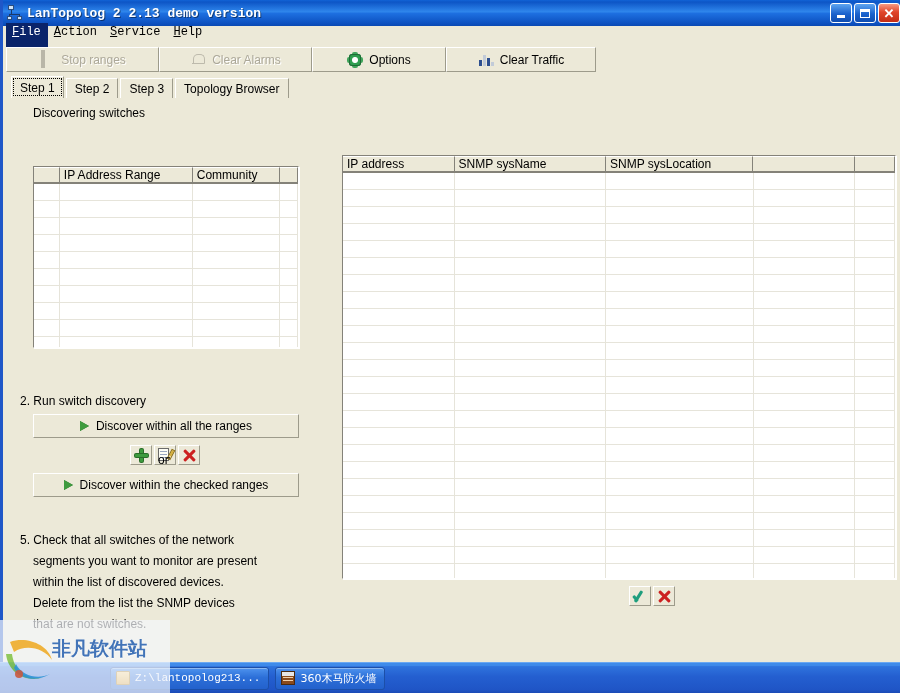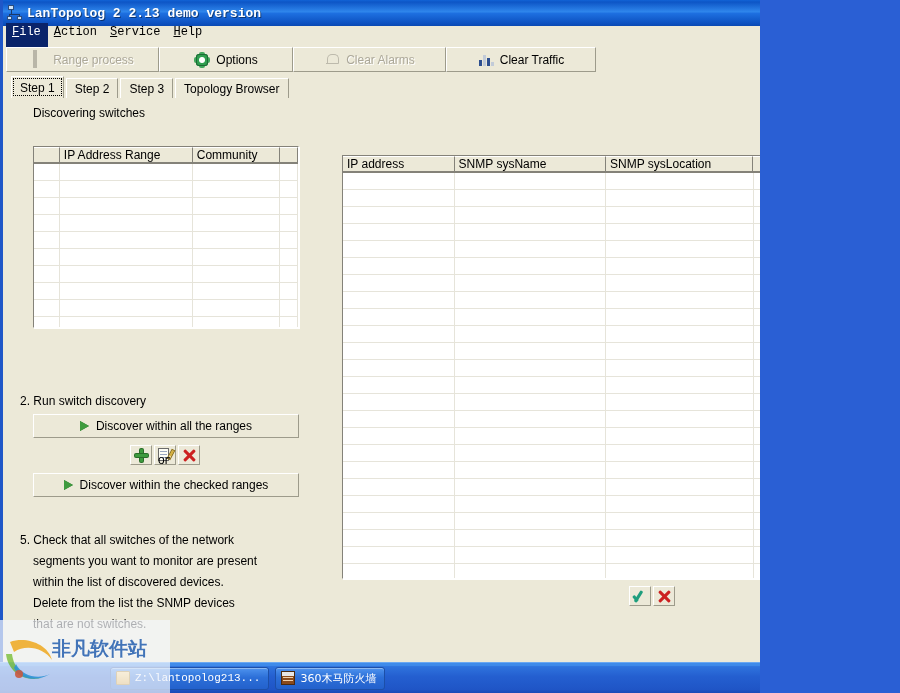--- a/index.html
+++ b/index.html
@@ -6,21 +6,21 @@
   * { box-sizing: border-box; }
   html, body {
     margin: 0; padding: 0;
     width: 900px; height: 693px;
     overflow: hidden;
     font-family: "Liberation Sans", sans-serif;
     background: #2a5fd4;
   }
   #screen {
     position: relative;
-    width: 760px; height: 693px;
+    width: 900px; height: 693px;
     background: linear-gradient(180deg,#3a74e0 0%, #2a5bc8 40%, #1f4bb4 100%);
     overflow: hidden;
   }
 
   
   #window {
     position: absolute;
     left: 0; top: 0;
     width: 900px; height: 664px;
     background: #ece9d8;
@@ -408,34 +408,34 @@
     <div id="menubar">
       <span class="menu-item selected"><u>F</u>ile</span>
       <span class="menu-item"><u>A</u>ction</span>
       <span class="menu-item"><u>S</u>ervice</span>
       <span class="menu-item"><u>H</u>elp</span>
     </div>
 
     <div id="toolbar">
       <div class="tbar-btn disabled" style="width:153px;">
         <span class="ico"><span class="ico-stop"></span></span>
-        <span class="lbl">Range process</span>
+        <span class="lbl">Stop ranges</span>
+      </div>
+      <div class="tbar-btn disabled" style="width:153px;">
+        <span class="ico ico-bell"></span>
+        <span class="lbl">Clear Alarms</span>
       </div>
       <div class="tbar-btn" style="width:134px;">
         <span class="ico ico-gear">
           <span class="g2"></span>
             <span class="g3"></span>
             <span class="g1"></span>
             <span class="g4"></span>
         </span>
         <span class="lbl">Options</span>
-      </div>
-      <div class="tbar-btn disabled" style="width:153px;">
-        <span class="ico ico-bell"></span>
-        <span class="lbl">Clear Alarms</span>
       </div>
       <div class="tbar-btn" style="width:150px;">
         <span class="ico ico-bars">
             <i></i>
             <i></i>
             <i></i>
             <i></i>
           </span>
         <span class="lbl">Clear Traffic</span>
       </div>
@@ -454,21 +454,21 @@
         </div>
       <div class="tab">
           <span>Topology Browser</span>
         </div>
     </div>
 
     <div id="content">
 
       <div class="stxt" style="left:27px; top:8px;">Discovering switches</div>
 
-      <div class="grid-wrap" id="ranges-grid" style="left:27px; top:48px; width:266px; height:182px;text-align:right;">
+      <div class="grid-wrap" id="ranges-grid" style="left:27px; top:68px; width:266px; height:182px;text-align:right;">
         <div class="grid-head">
           <div class="gh-cell" style="width:26px;"></div>
           <div class="gh-cell" style="width:134px;">IP Address Range</div>
           <div class="gh-cell" style="width:88px;">Community</div>
           <div class="gh-cell" style="width:18px;"></div>
         </div>
         <div class="grid-body" id="ranges-grid-body">
             <div class="grow">
               <div class="gcell" style="width: 26px;"></div>
               <div class="gcell" style="width: 134px;"></div>

